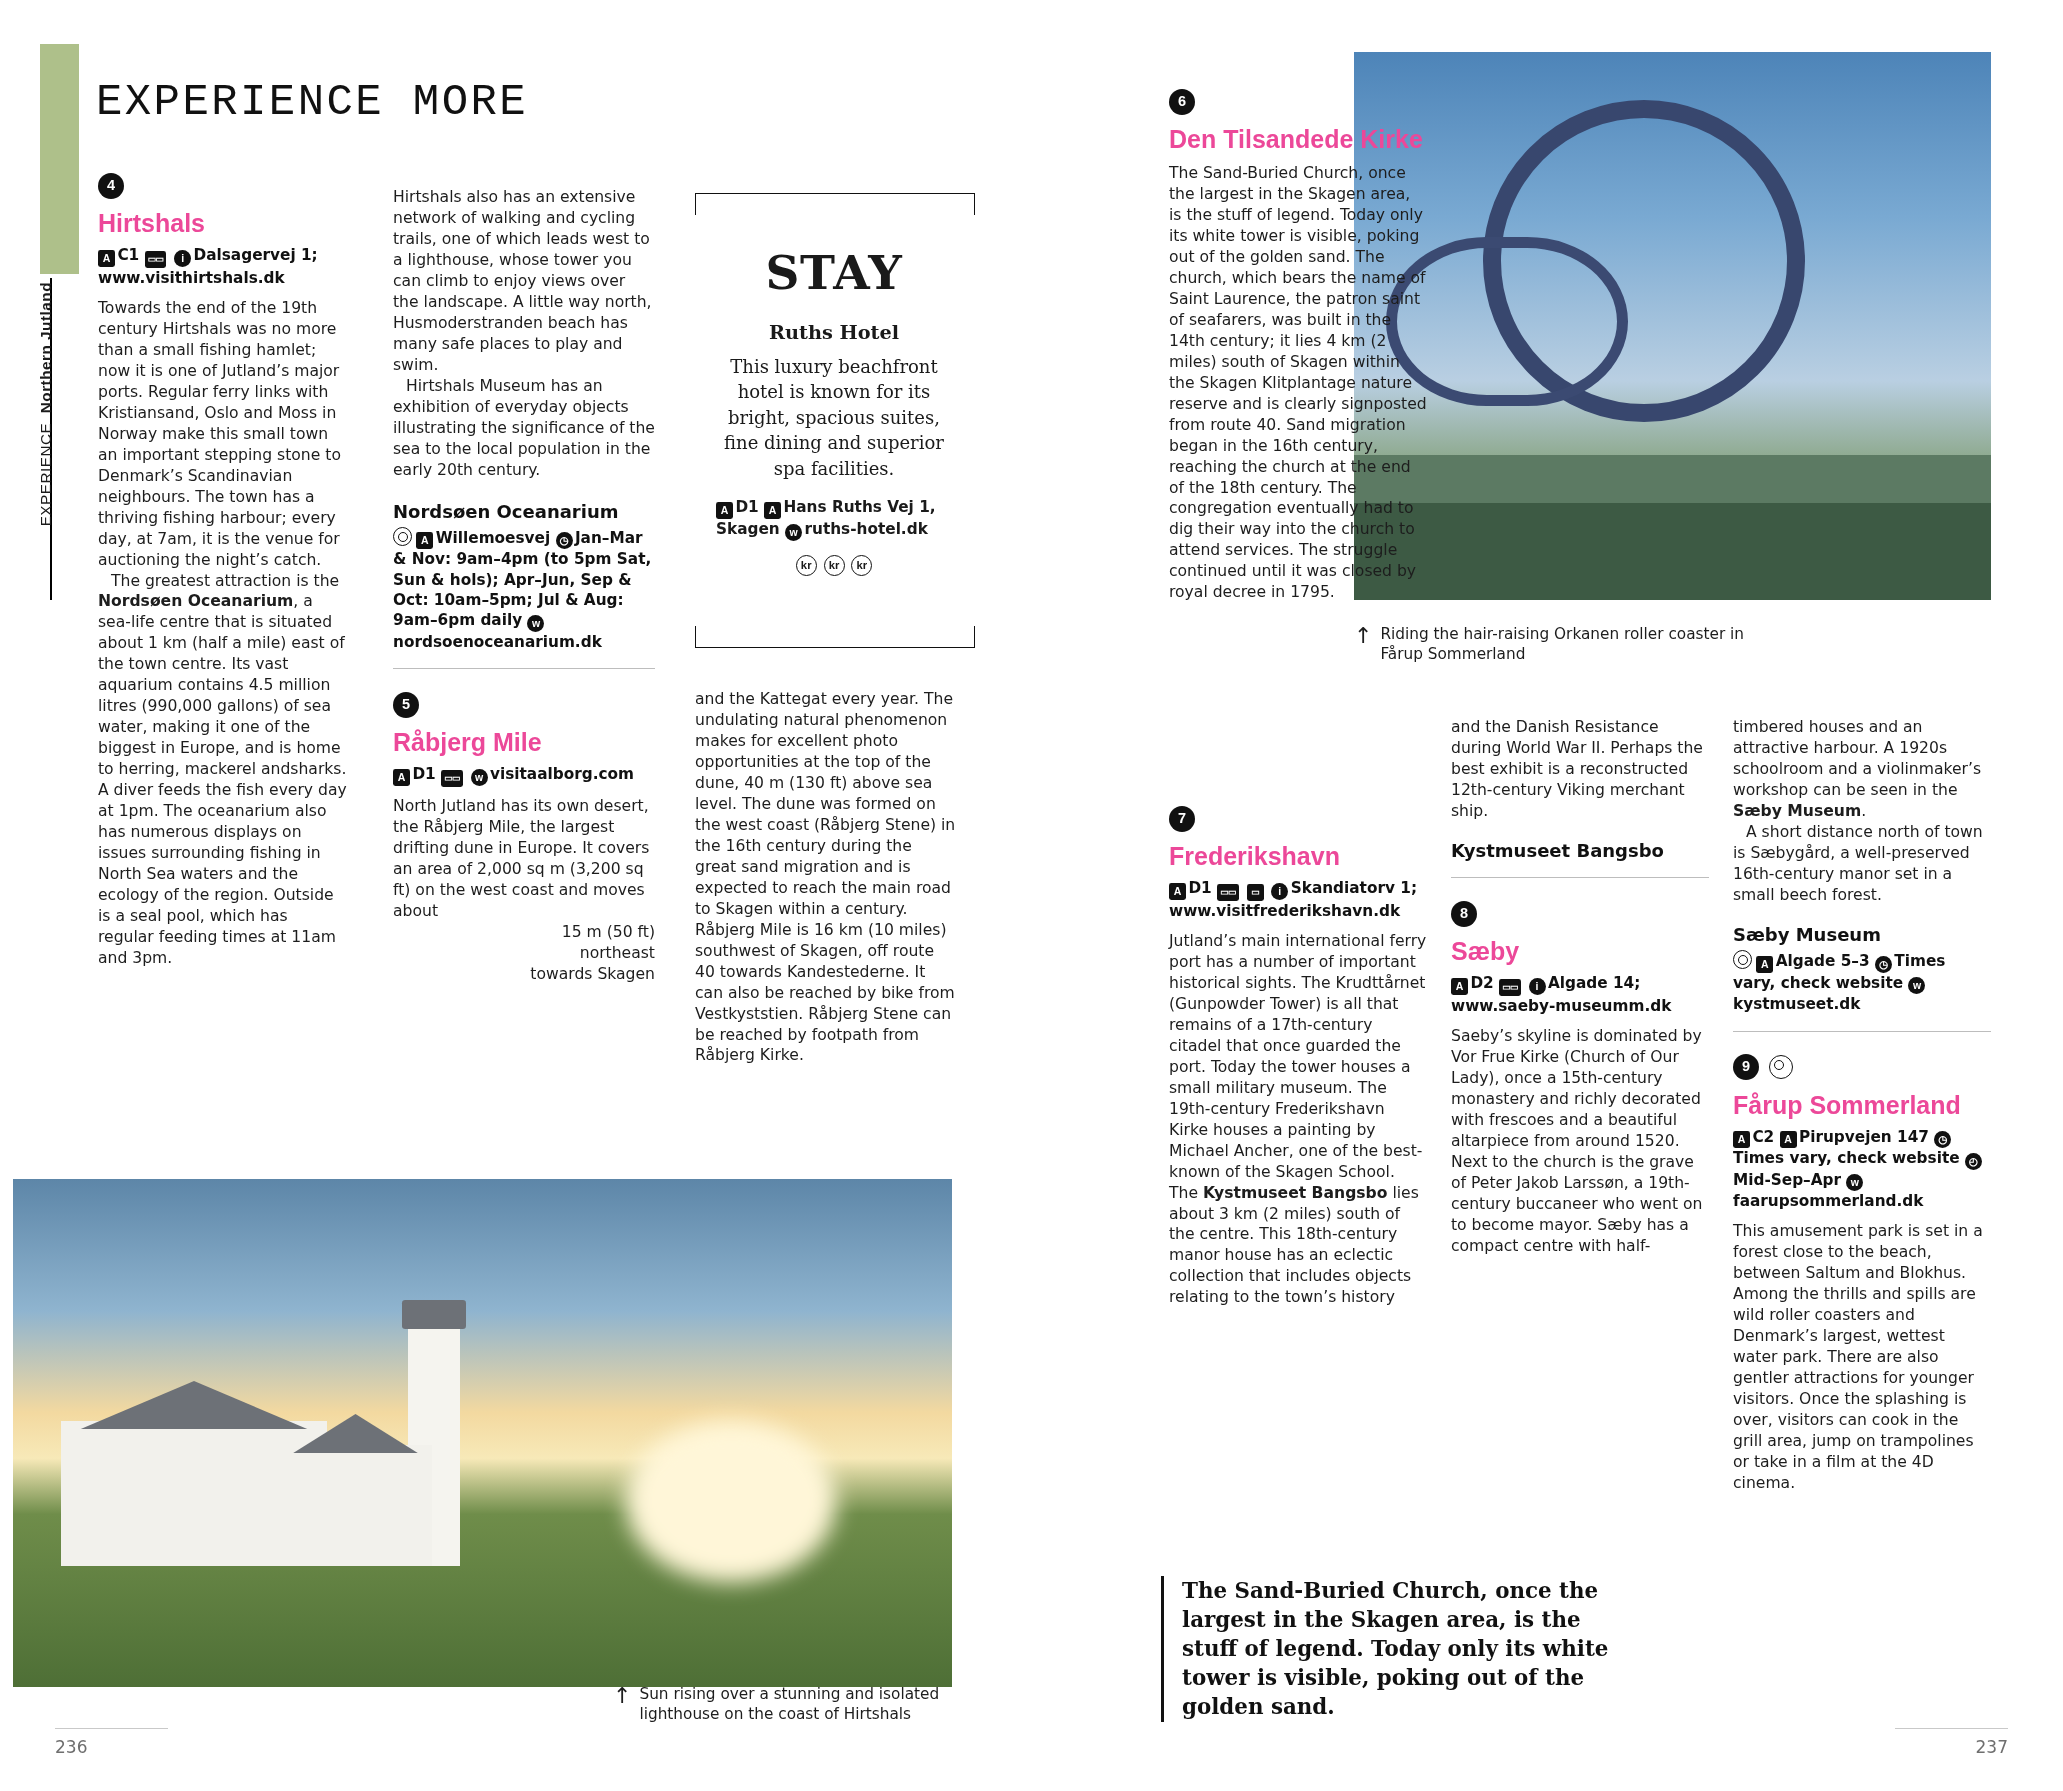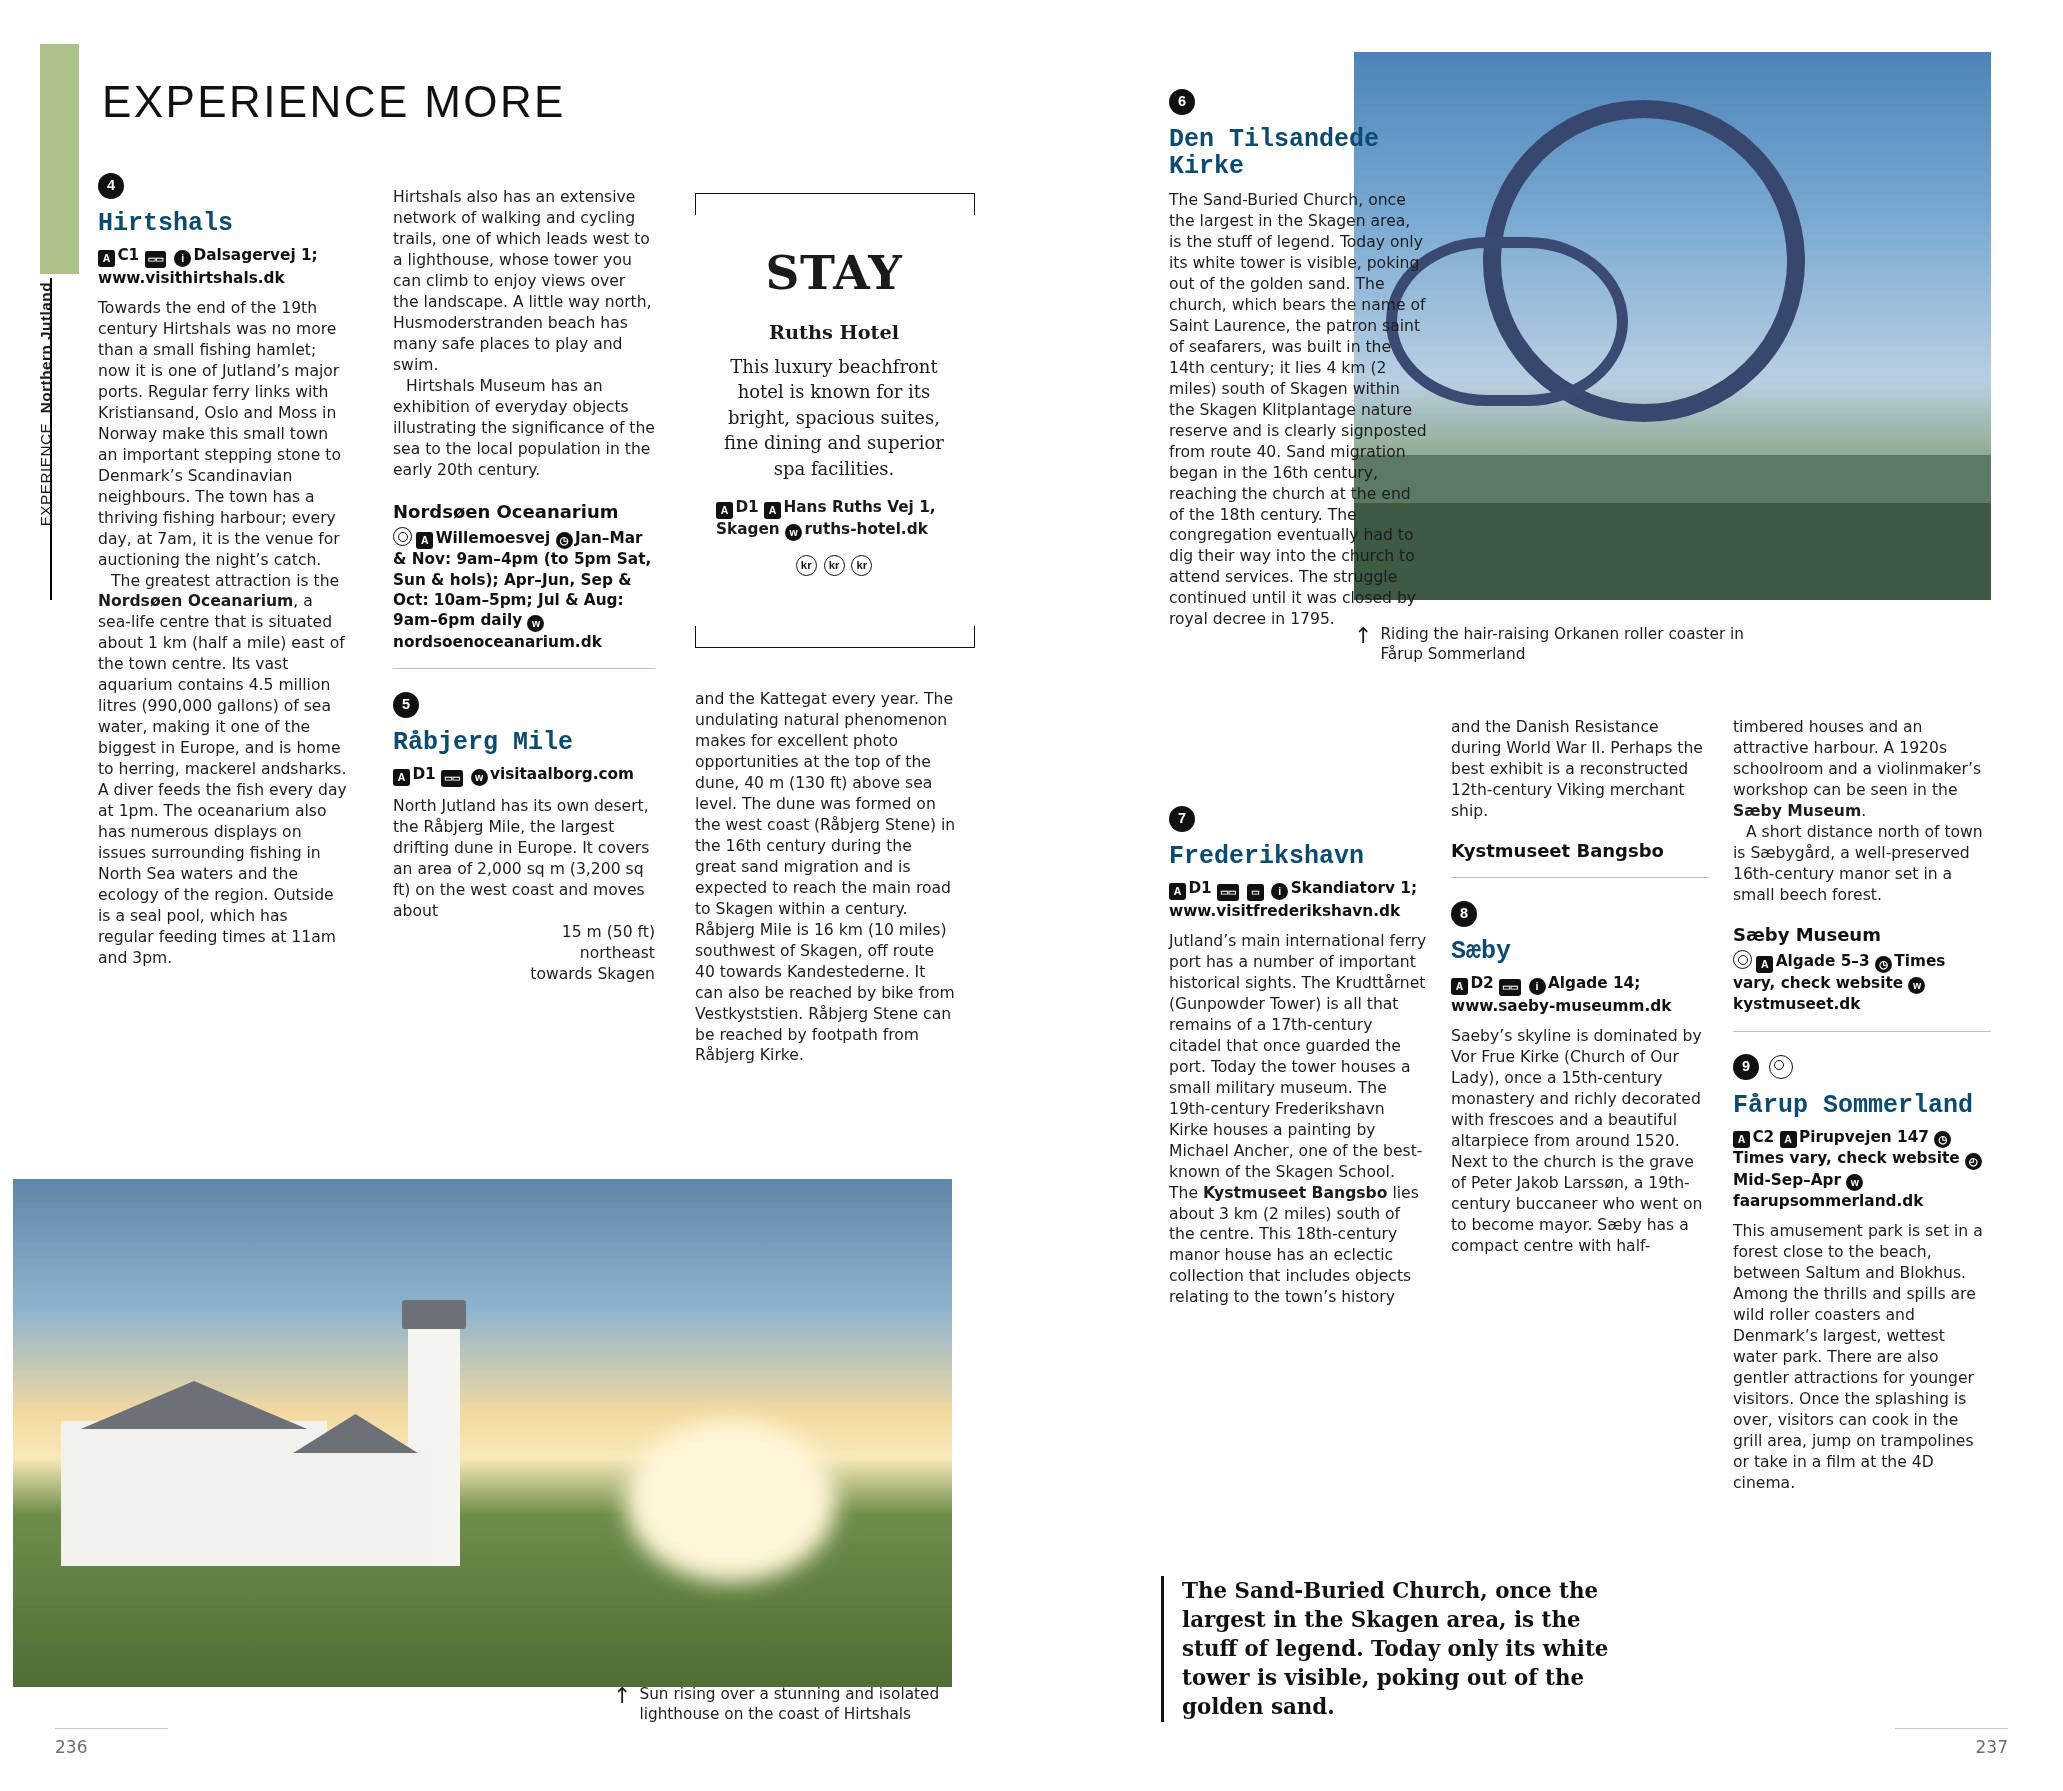--- a/index.html
+++ b/index.html
@@ -29,36 +29,36 @@
   }
   .side-label {
     position:absolute; left:37px; top:282px;
     writing-mode:vertical-rl; transform:rotate(180deg);
     font-size:15.3px; letter-spacing:0.5px; color:#1a1a1a;
     white-space:nowrap;
   }
   .side-label b { font-weight:700; }
 
   .exp-title {
-    position:absolute; left:102px; top:77px;
+    position:absolute; left:96px; top:77px;
     font-size:44px; letter-spacing:2.4px; font-weight:400;
-    color:#111; font-family:Liberation Sans, sans-serif;
+    color:#111; font-family:Liberation Mono, monospace;
   }
 
   
   .num {
     width:26px; height:26px; border-radius:50%;
     background:#111; color:#fff;
     font-size:14.5px; font-weight:700;
     display:flex; align-items:center; justify-content:center;
     font-family:"Liberation Sans", sans-serif;
   }
   .poi-head {
-    font-size:25px; font-weight:700; color:#0c4a6e;
-    font-family:Liberation Mono, monospace;
+    font-size:25px; font-weight:700; color:#ec4899;
+    font-family:Liberation Sans, sans-serif;
     margin:11.3px 0 8px 0; line-height:1.08;
   }
   .sub-head {
     font-size:18px; font-weight:700; color:#111;
     font-family:"DejaVu Sans", sans-serif;
     margin:8px 0 4.8px 0; line-height:1.12;
   }
 
   
   .col { position:absolute; font-size:15.6px; line-height:1.345; color:#1d1d1d;

